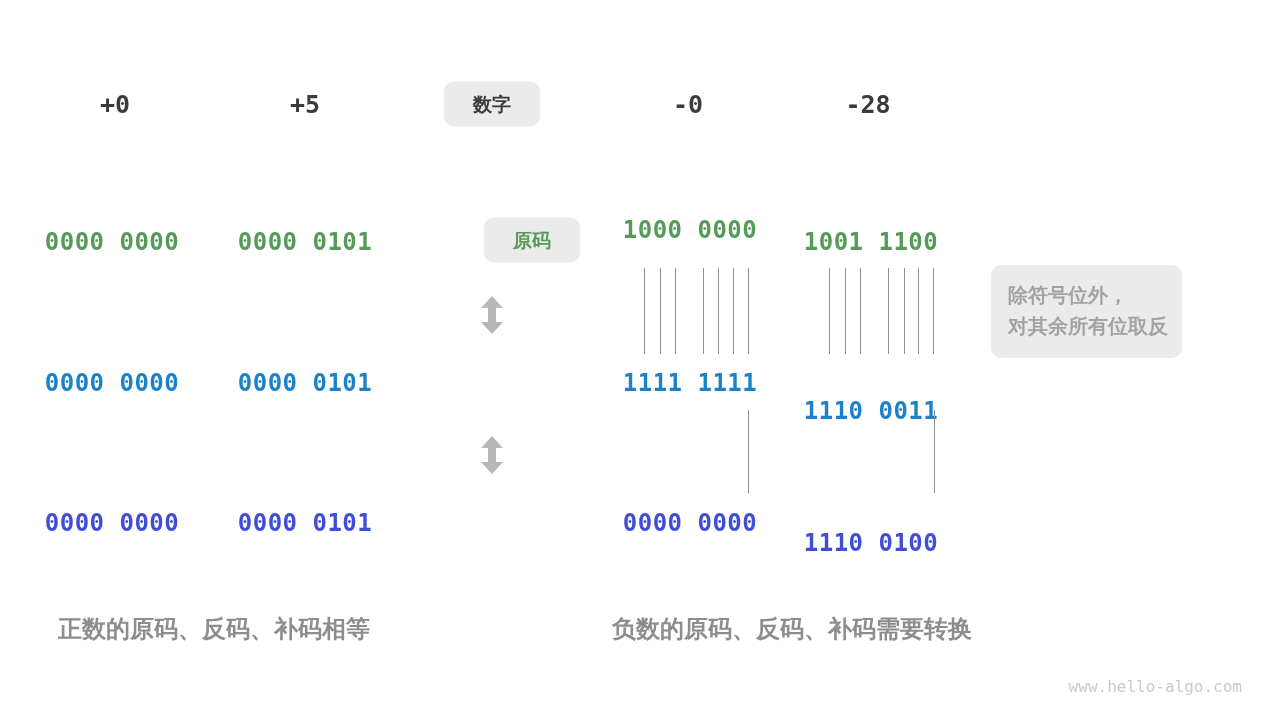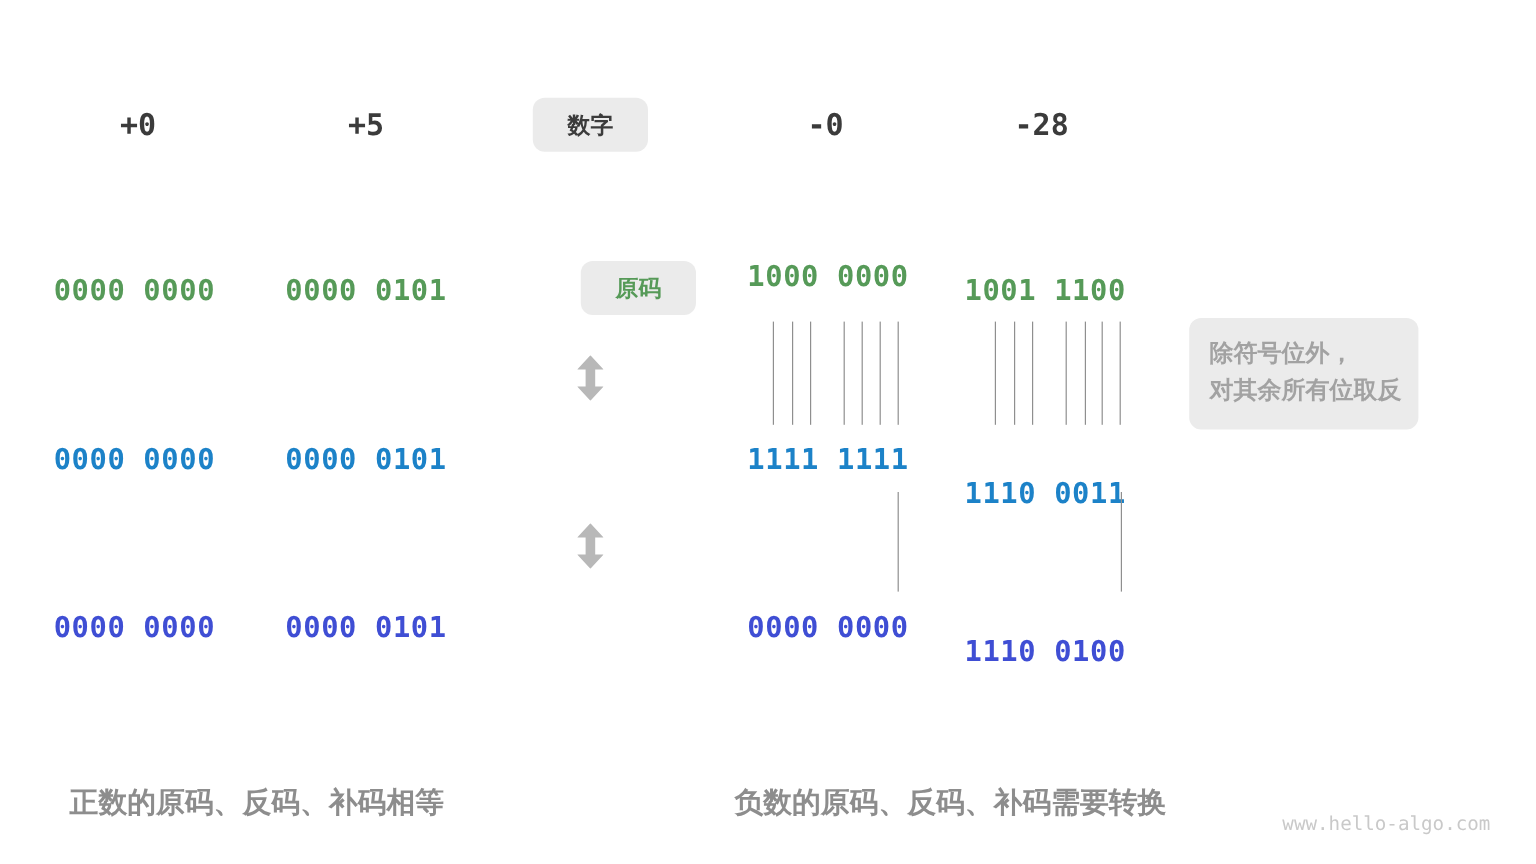--- a/index.html
+++ b/index.html
@@ -22,21 +22,21 @@
   }
   .vline { position:absolute; width:1px; background:var(--line); }
   .vline.grp { top:268px; height:86px; }
   .vline.single { top:410px; height:83px; }
   .note {
     position:absolute; background:var(--chip_bg); border-radius:10px;
     color:var(--note_text); font-weight:bold; font-size:20px; box-sizing:border-box;
   }
   .note1 { left:991px; top:265px; width:191px; height:93px; padding:15px 0 0 17px; line-height:31px; }
   .note2 { left:991px; top:426px; width:254px; height:44px; line-height:44px; text-align:center; white-space:pre; }
-  .caption { position:absolute; top:613px; color:var(--caption_text); font-weight:bold; font-size:24px; white-space:nowrap;margin-top:40px; }
+  .caption { position:absolute; top:613px; color:var(--caption_text); font-weight:bold; font-size:24px; white-space:nowrap; }
   .caption.left  { left:58px; }
   .caption.right { left:612px;text-align:right; }
   .watermark {
     position:absolute; right:38px; top:677px;
     font-family:"DejaVu Sans Mono", monospace; font-size:16px; color:var(--watermark_text);
   }
   .arrow { position:absolute; transform:translate(-50%,-50%); }
 </style>
 </head>
 <body>

